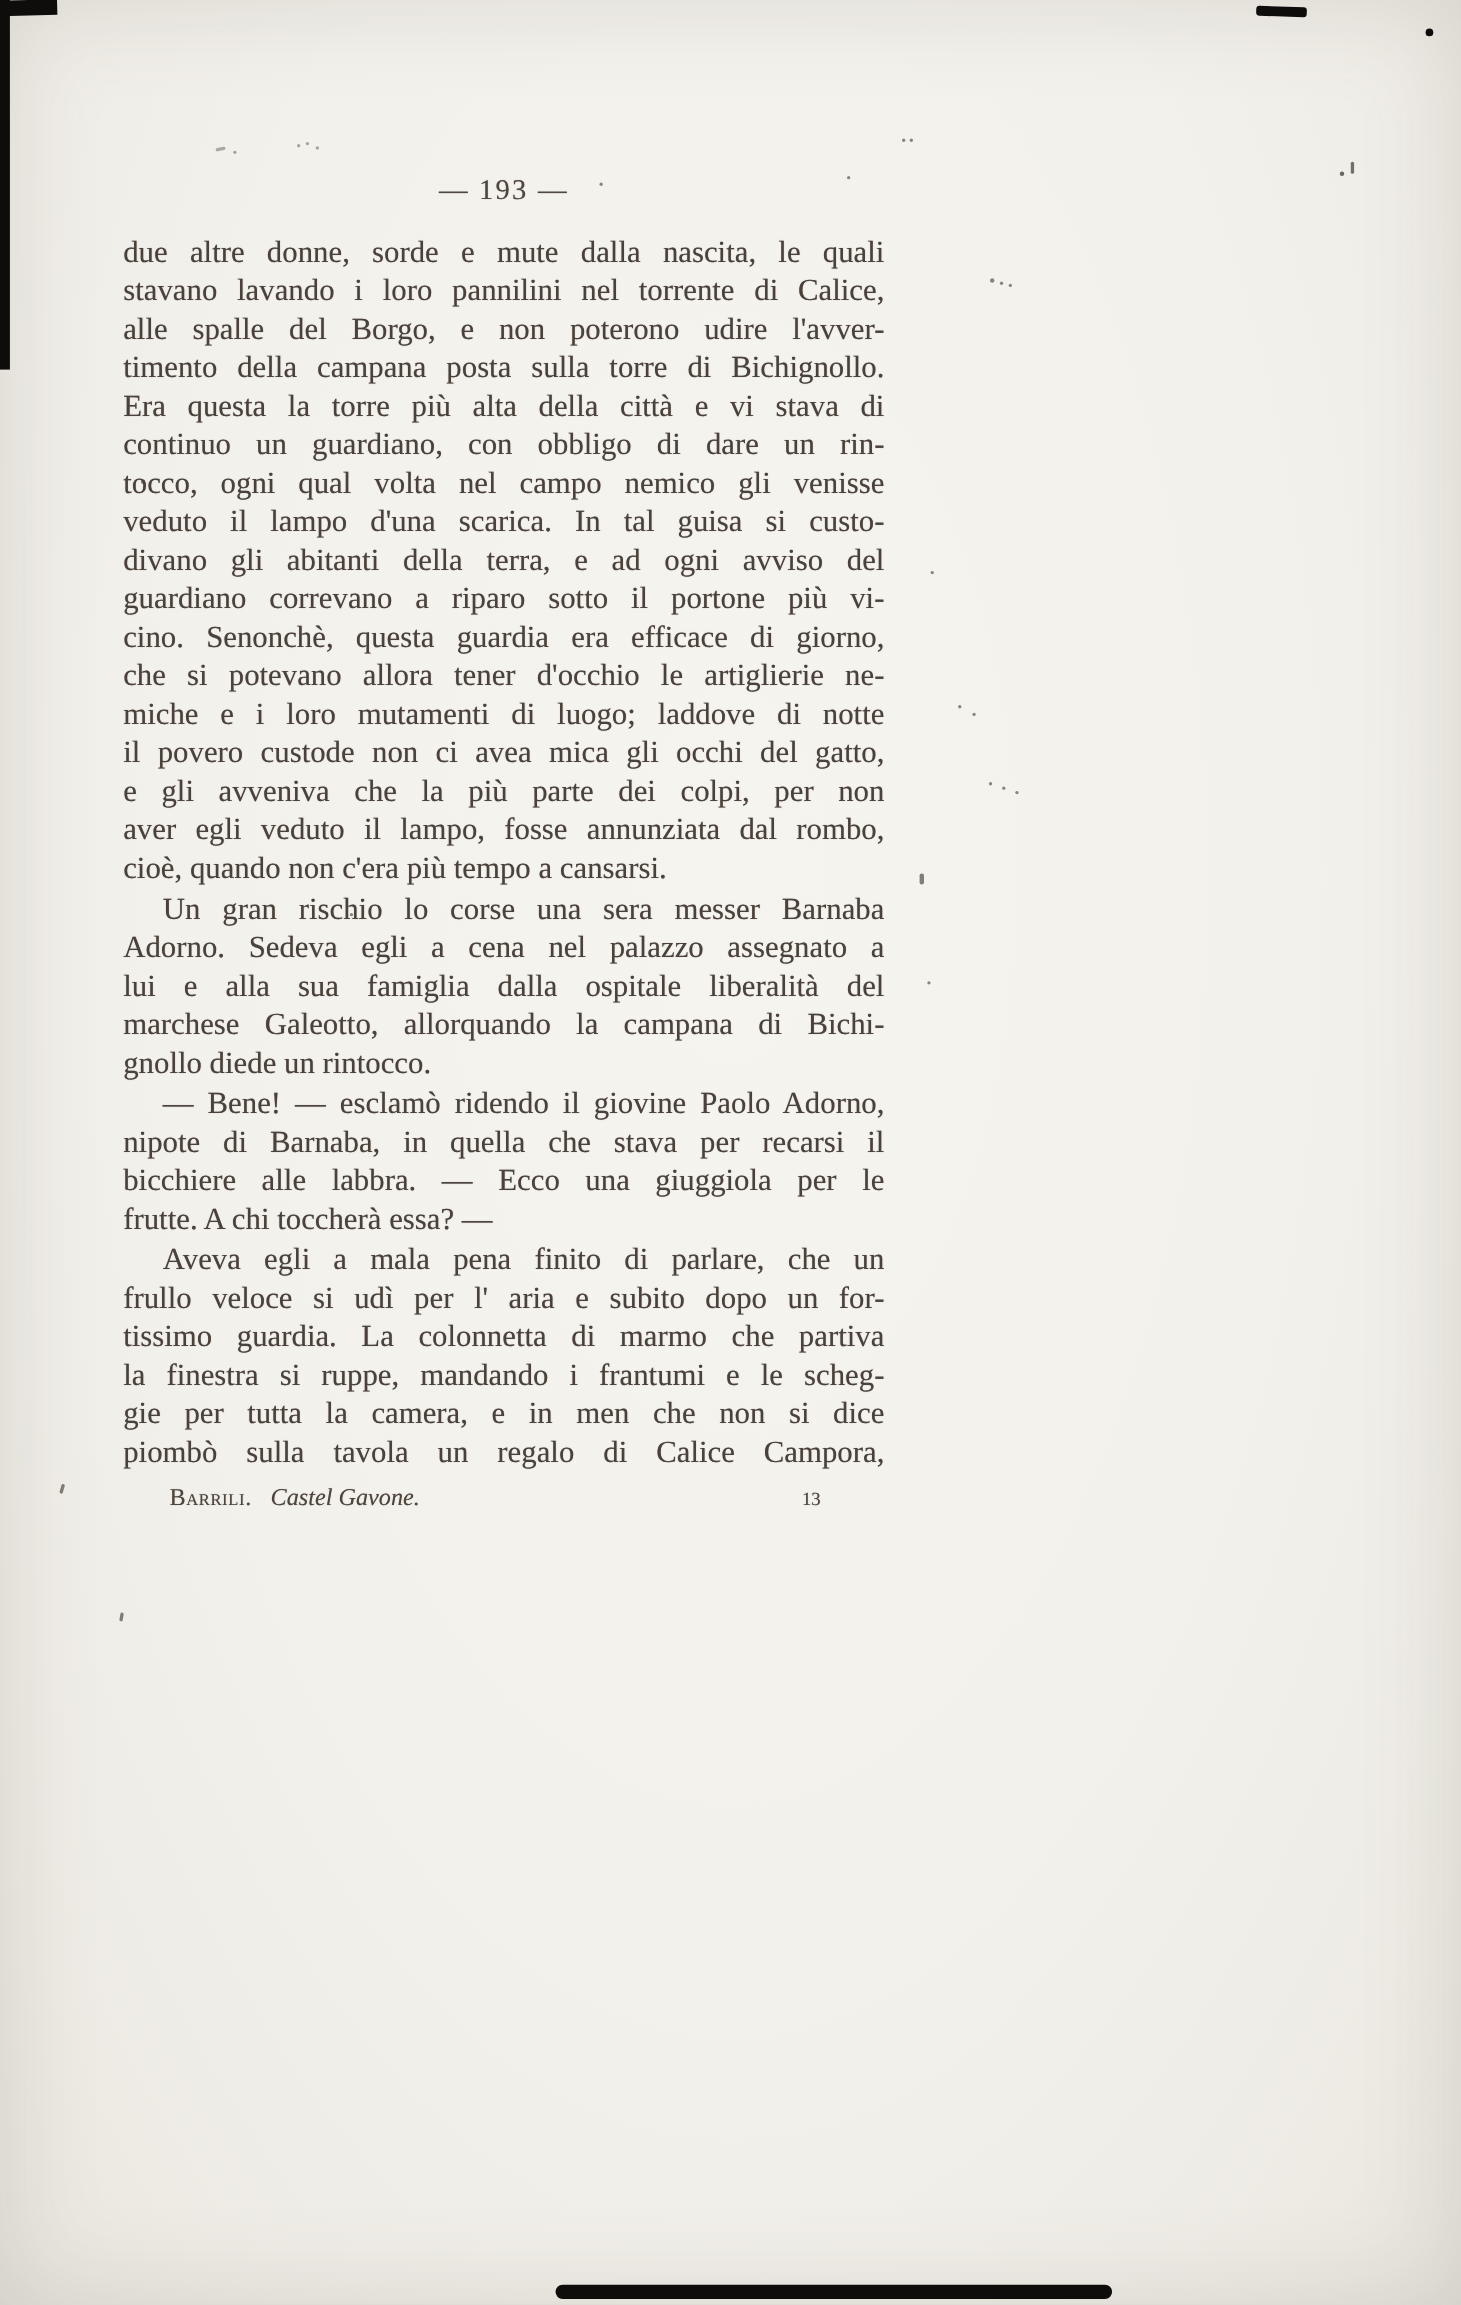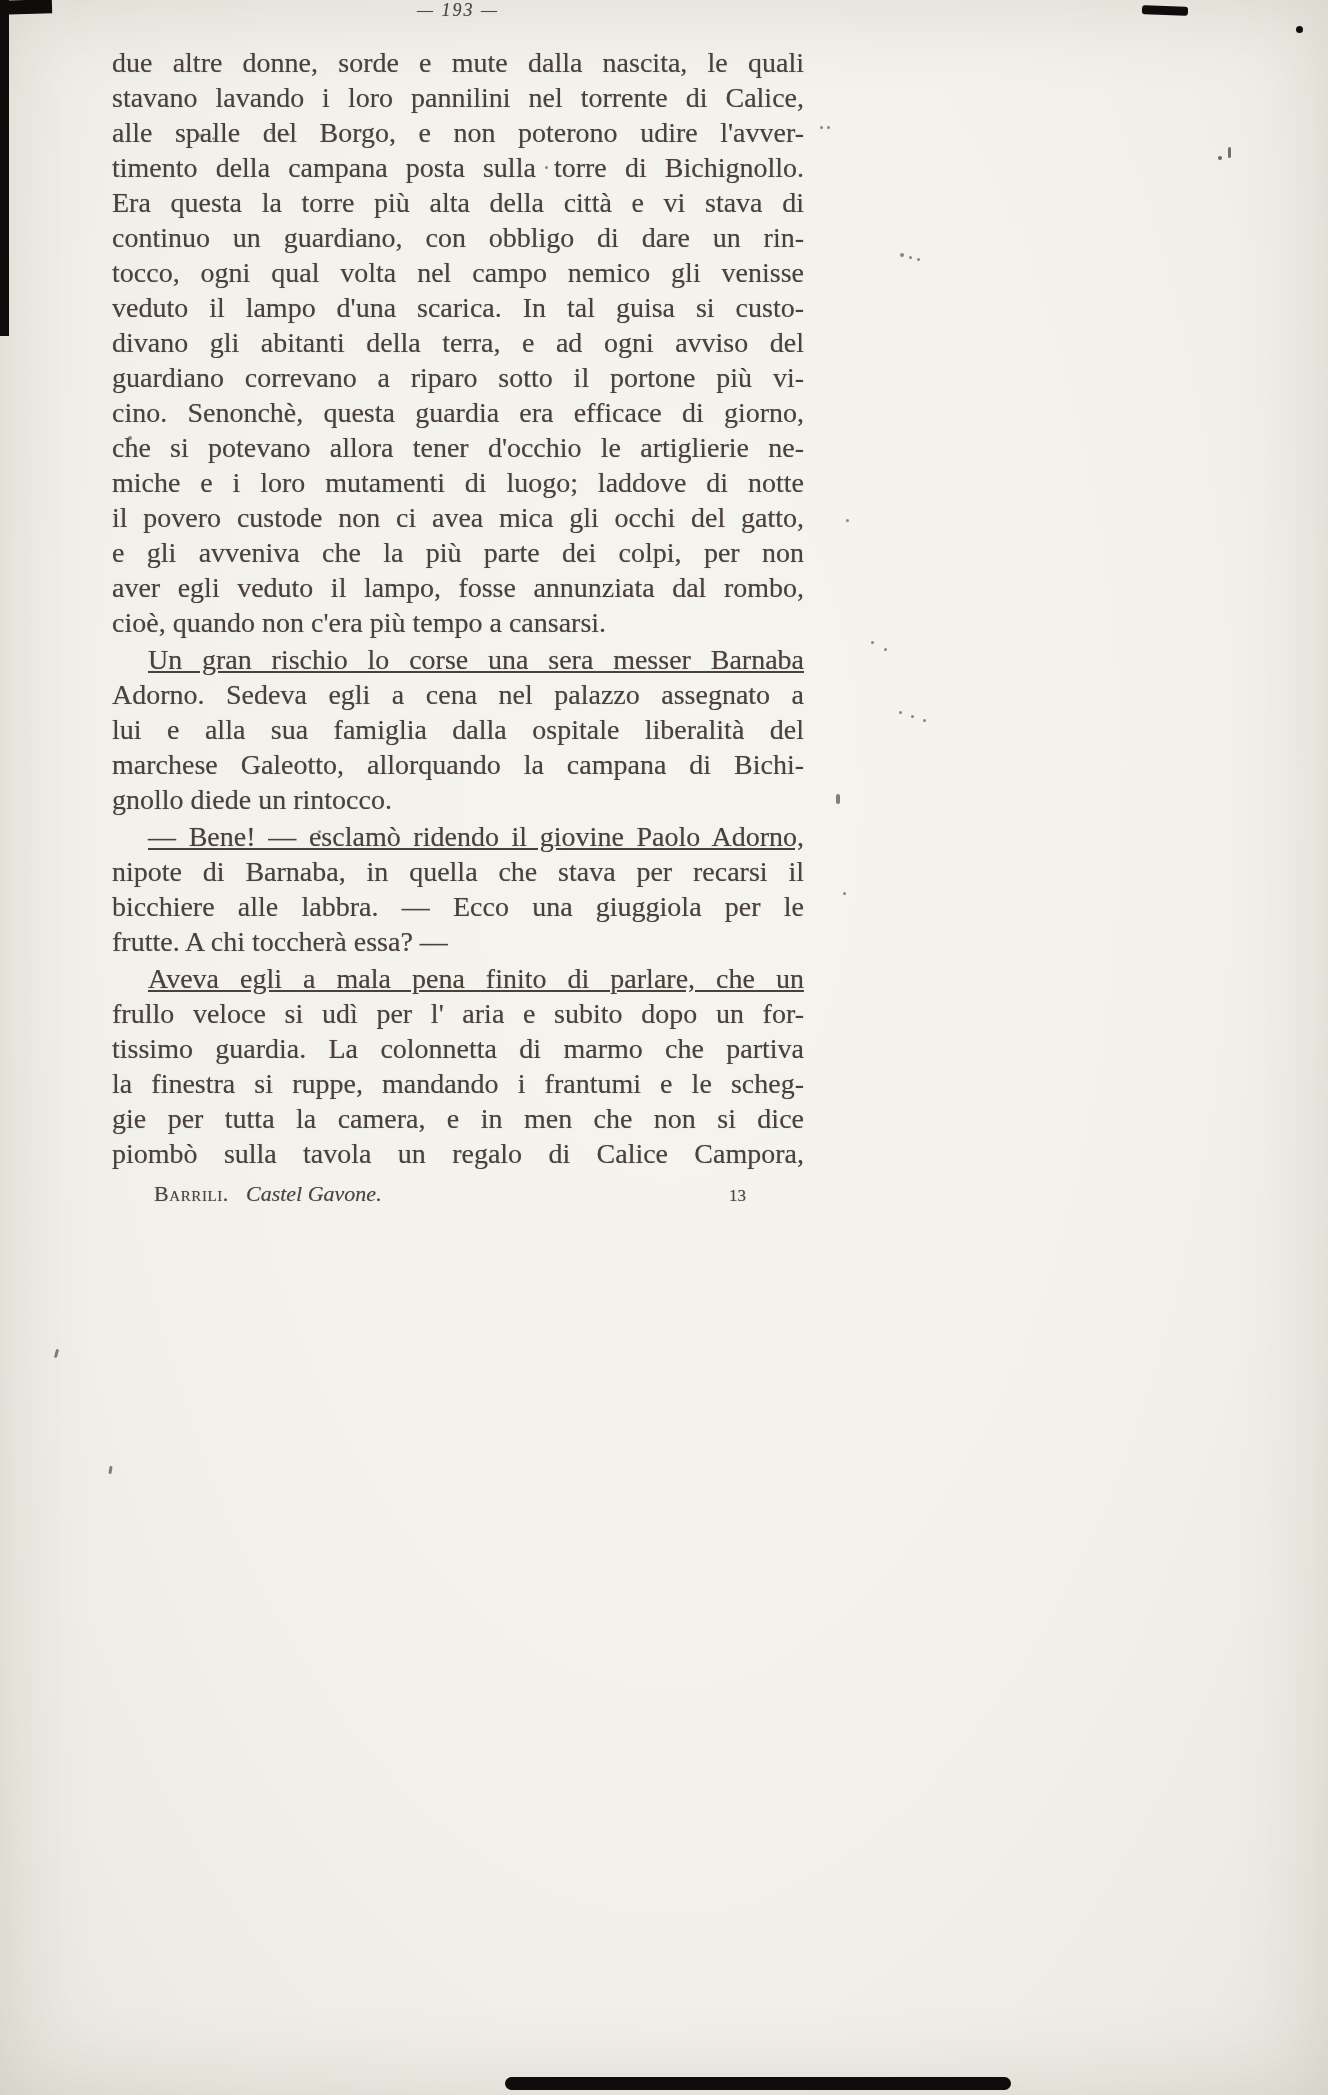--- a/index.html
+++ b/index.html
@@ -11,38 +11,38 @@
   .page {
     position:relative;
     width:1328px; height:2095px;
     background: radial-gradient(ellipse at 50% 38%, #f6f4ef 0%, #f3f1ec 55%, #edebe4 85%, #e7e5de 100%);
     box-shadow: inset 0 0 90px rgba(110,100,85,0.18);
     overflow:hidden;
     color:#4a423a;
   }
   .content { position:absolute; left:112px; top:0; width:692px; }
   .page-number {
+    margin-top:158px;
     text-align:center;
-    font-size:18px;
+    font-size:26px;
     letter-spacing:2px;
     color:#4f463d;
     text-shadow:0 0 0.8px rgba(79,70,61,0.55);
-    font-style:italic;
   }
   .body-text { margin-top:24px; }
   .line {
     font-size:28px;
     line-height:35px;
     text-align:justify;
     text-align-last:justify;
     text-shadow:0 0 0.8px rgba(74,66,58,0.5);
     white-space:normal;
   }
   .line.last { text-align-last:left; }
-  .para.indent .line:first-child { text-indent:36px;text-decoration:underline; }
+  .para.indent .line:first-child { text-indent:36px; }
   .para + .para { margin-top:2px; }
   .footer {
     display:flex;
     justify-content:space-between;
     align-items:baseline;
     margin-top:10px;
     padding:0 58px 0 42px;
     font-size:22px;
     color:#4d453c;
     text-shadow:0 0 0.8px rgba(77,69,60,0.5);

